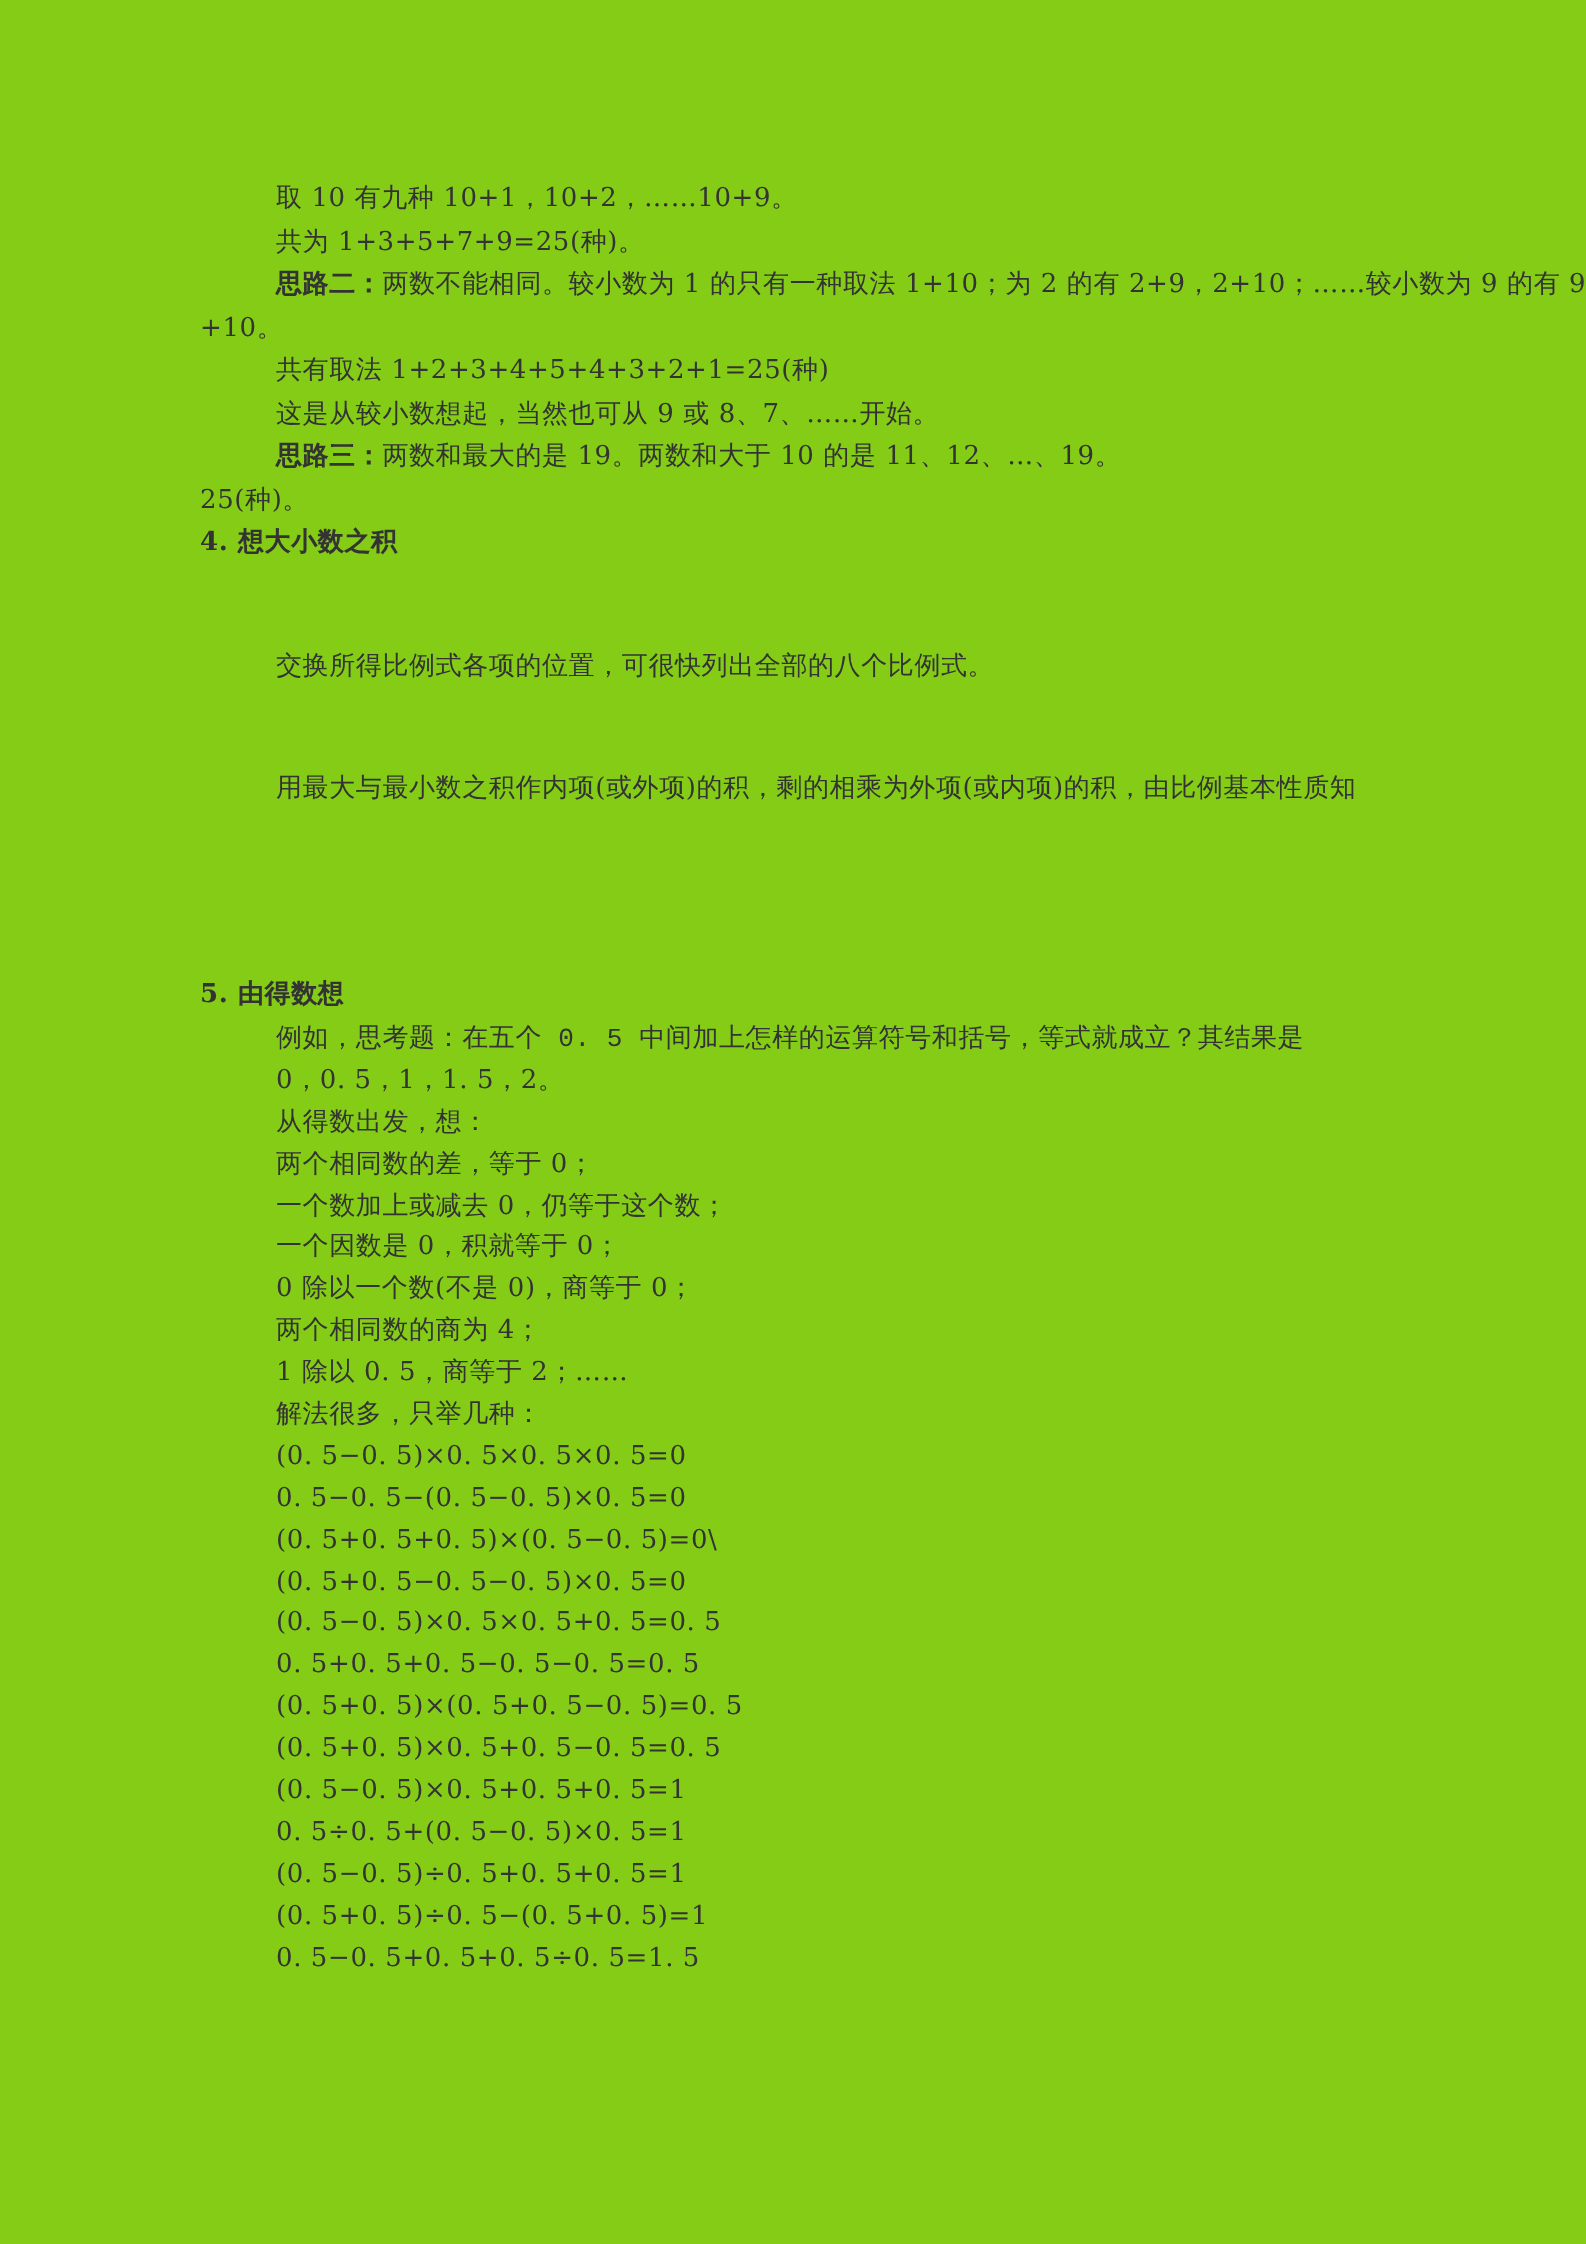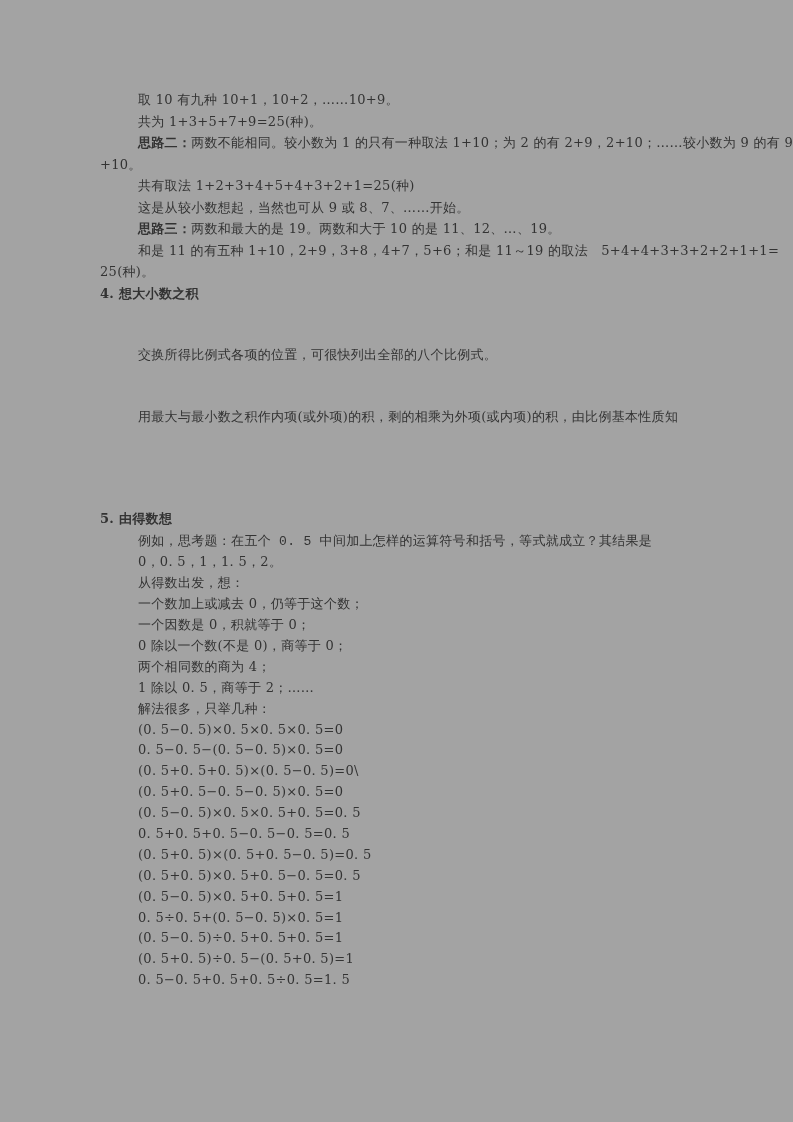--- a/index.html
+++ b/index.html
@@ -1,20 +1,20 @@
 <!DOCTYPE html>
 <html><head>
 <meta charset="utf-8">
 <style>
   html, body { margin: 0; padding: 0; background: #ffffff; }
   .page {
     position: relative;
     width: 793px;
     height: 1122px;
-    background: #a3a3a3;
+    background: #84cc16;
     overflow: hidden;
     font-family: "DejaVu Serif", "Liberation Serif", serif;
     font-size: 13px;
     color: #333333;
   }
   .content {
     position: absolute;
     left: 100px;
     top: 89px;
     width: 640px;
@@ -42,31 +42,31 @@
 <div class="page">
   <div class="content">
 
     <div class="line indent">取 10 有九种 10+1，10+2，……10+9。</div>
     <div class="line indent">共为 1+3+5+7+9=25(种)。</div>
     <div class="line indent"><span class="lead">思路二：</span><span>两数不能相同。较小数为 1 的只有一种取法 1+10；为 2 的有 2+9，2+10；……较小数为 9 的有 9</span></div>
     <div class="line">+10。</div>
     <div class="line indent">共有取法 1+2+3+4+5+4+3+2+1=25(种)</div>
     <div class="line indent">这是从较小数想起，当然也可从 9 或 8、7、……开始。</div>
     <div class="line indent"><span class="lead">思路三：</span><span>两数和最大的是 19。两数和大于 10 的是 11、12、…、19。</span></div>
-    <div class="line indent">和是 11 的有五种 1+10，2+9，3+8，4+7，5+6；和是 11～19 的取法　5+4+4+3+3+2+2+1+1=</div>
     <div class="line">25(种)。</div>
 
     <div class="line heading">4. 想大小数之积</div>
     <div class="line indent gap-image">交换所得比例式各项的位置，可很快列出全部的八个比例式。</div>
     <div class="line indent gap-image">用最大与最小数之积作内项(或外项)的积，剩的相乘为外项(或内项)的积，由比例基本性质知</div>
 
     <div class="line heading gap-section">5. 由得数想</div>
     <div class="line s5 indent gap-small">例如，思考题：在五个 0. 5 中间加上怎样的运算符号和括号，等式就成立？其结果是</div>
     <div class="line s5 indent">0，0. 5，1，1. 5，2。</div>
     <div class="line s5 indent">从得数出发，想：</div>
+    <div class="line s5 indent">两个相同数的差，等于 0；</div>
     <div class="line s5 indent">一个数加上或减去 0，仍等于这个数；</div>
     <div class="line s5 indent">一个因数是 0，积就等于 0；</div>
     <div class="line s5 indent">0 除以一个数(不是 0)，商等于 0；</div>
     <div class="line s5 indent">两个相同数的商为 4；</div>
     <div class="line s5 indent">1 除以 0. 5，商等于 2；……</div>
     <div class="line s5 indent">解法很多，只举几种：</div>
     <div class="line s5 indent">(0. 5−0. 5)×0. 5×0. 5×0. 5=0</div>
     <div class="line s5 indent">0. 5−0. 5−(0. 5−0. 5)×0. 5=0</div>
     <div class="line s5 indent">(0. 5+0. 5+0. 5)×(0. 5−0. 5)=0\</div>
     <div class="line s5 indent">(0. 5+0. 5−0. 5−0. 5)×0. 5=0</div>

